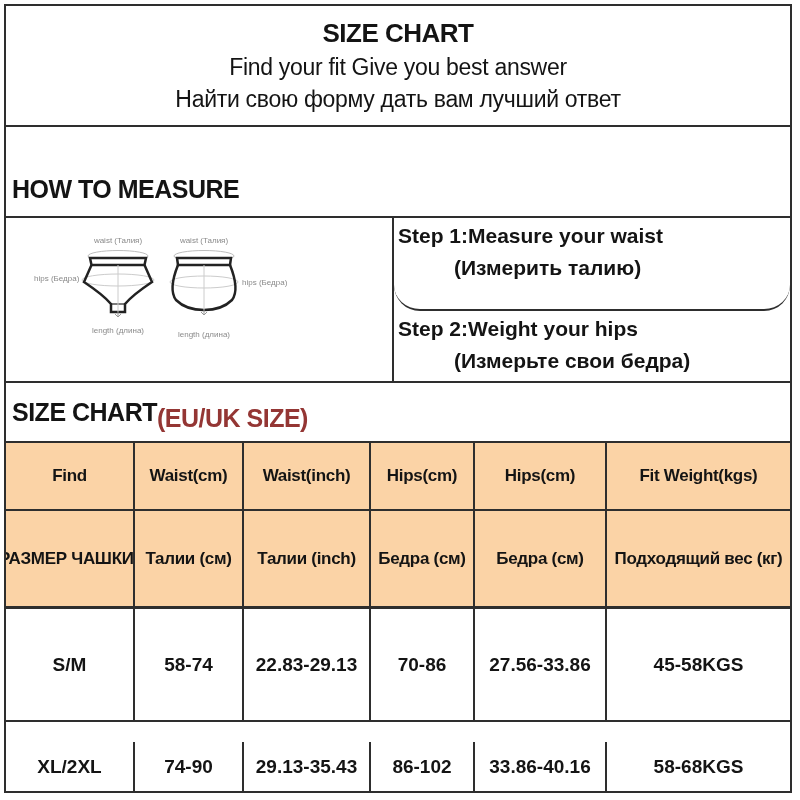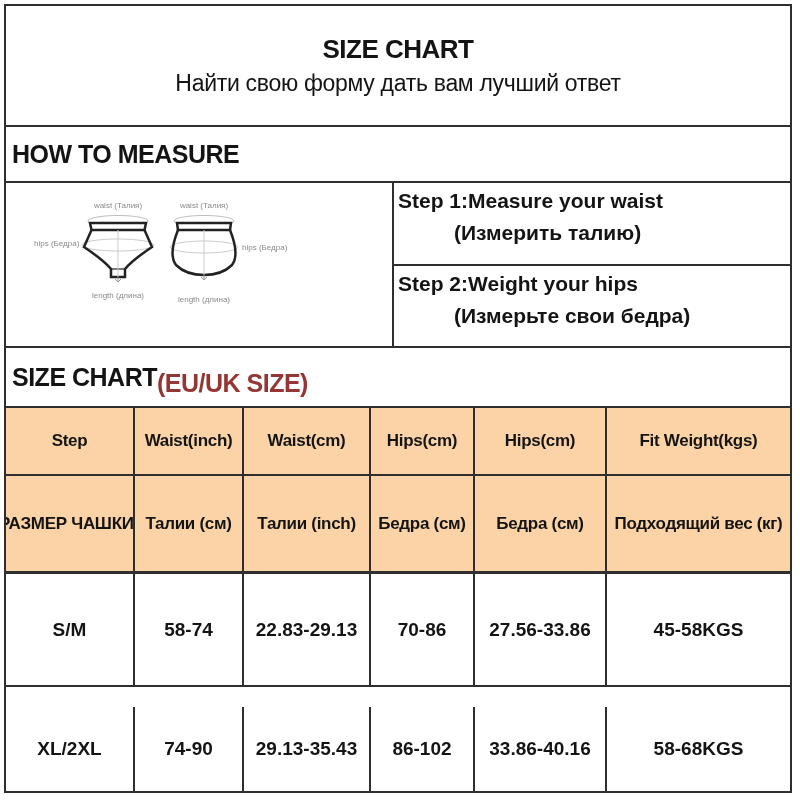--- a/index.html
+++ b/index.html
@@ -17,28 +17,28 @@
   .title-block{
     height:121px;border-bottom:2px solid #2e2e2e;box-sizing:border-box;
     display:flex;flex-direction:column;align-items:center;justify-content:center;gap:5px;
   }
   .t-main{font-size:26px;font-weight:bold;letter-spacing:-0.5px;}
   .t-sub{font-size:23px;letter-spacing:-0.3px;}
   
   .how-row{
     height:56px;border-bottom:2px solid #2e2e2e;box-sizing:border-box;
     display:flex;align-items:center;padding-left:6px;
-    font-size:25px;font-weight:bold;letter-spacing:-0.5px;
+    font-size:25px;font-weight:bold;letter-spacing:-0.5px;margin-top:35px;
   }
   
   .measure{height:165px;border-bottom:2px solid #2e2e2e;box-sizing:border-box;display:flex;padding-left:20px;}
   .measure-left{width:366px;position:relative;}
   .measure-right{flex:1;border-left:2px solid #2e2e2e;display:flex;flex-direction:column;}
   .step{box-sizing:border-box;padding:2px 4px 0 4px;font-size:21px;font-weight:bold;line-height:1.5;}
-  .step1{height:83px;border-bottom:2px solid #2e2e2e;}
+  .step1{height:93px;border-bottom:2px solid #2e2e2e;border-radius:26px;}
   .step2{flex:1;}
   .step .ru{padding-left:56px;}
   
   .dlabel{position:absolute;font-size:8px;color:#8a8a8a;white-space:nowrap;text-align:center;}
   .dsvg{position:absolute;}
   
   .size-heading{
     height:60px;border-bottom:2px solid #2e2e2e;box-sizing:border-box;
     display:flex;align-items:center;padding-left:6px;
     font-size:25px;font-weight:bold;letter-spacing:-0.5px;
@@ -64,20 +64,21 @@
   .clip{overflow:hidden;white-space:nowrap;justify-content:flex-start;}
   .clip span{margin-left:-7px;}
 </style>
 </head>
 <body>
 
 <div class="frame">
 
   <div class="title-block">
     <div class="t-main">SIZE CHART</div>
+    <div class="t-sub">Find your fit Give you best answer</div>
     <div class="t-sub">Найти свою форму дать вам лучший ответ</div>
   </div>
 
   <div class="how-row">HOW TO MEASURE</div>
 
   <div class="measure">
     <div class="measure-left">
 
       <div class="dlabel" style="left:52px;top:18px;width:80px;">waist (Талия)</div>
       <div class="dlabel" style="left:8px;top:56px;">hips (Бедра)</div>
@@ -119,23 +120,23 @@
     </div>
   </div>
 
   <div class="size-heading">
     <span>SIZE CHART</span>
       <span class="red">(EU/UK SIZE)</span>
   </div>
 
   <div class="stable">
 
-    <div class="cell peach th">Step</div>
+    <div class="cell peach th">Find</div>
+    <div class="cell peach th">Waist(cm)</div>
     <div class="cell peach th">Waist(inch)</div>
-    <div class="cell peach th">Waist(cm)</div>
     <div class="cell peach th">Hips(cm)</div>
     <div class="cell peach th">Hips(cm)</div>
     <div class="cell peach th lastcol">Fit  Weight(kgs)</div>
 
     <div class="cell peach th hdr2 clip">
         <span>РАЗМЕР ЧАШКИ</span>
       </div>
     <div class="cell peach th hdr2">Талии (см)</div>
     <div class="cell peach th hdr2">Талии (inch)</div>
     <div class="cell peach th hdr2">Бедра (см)</div>

